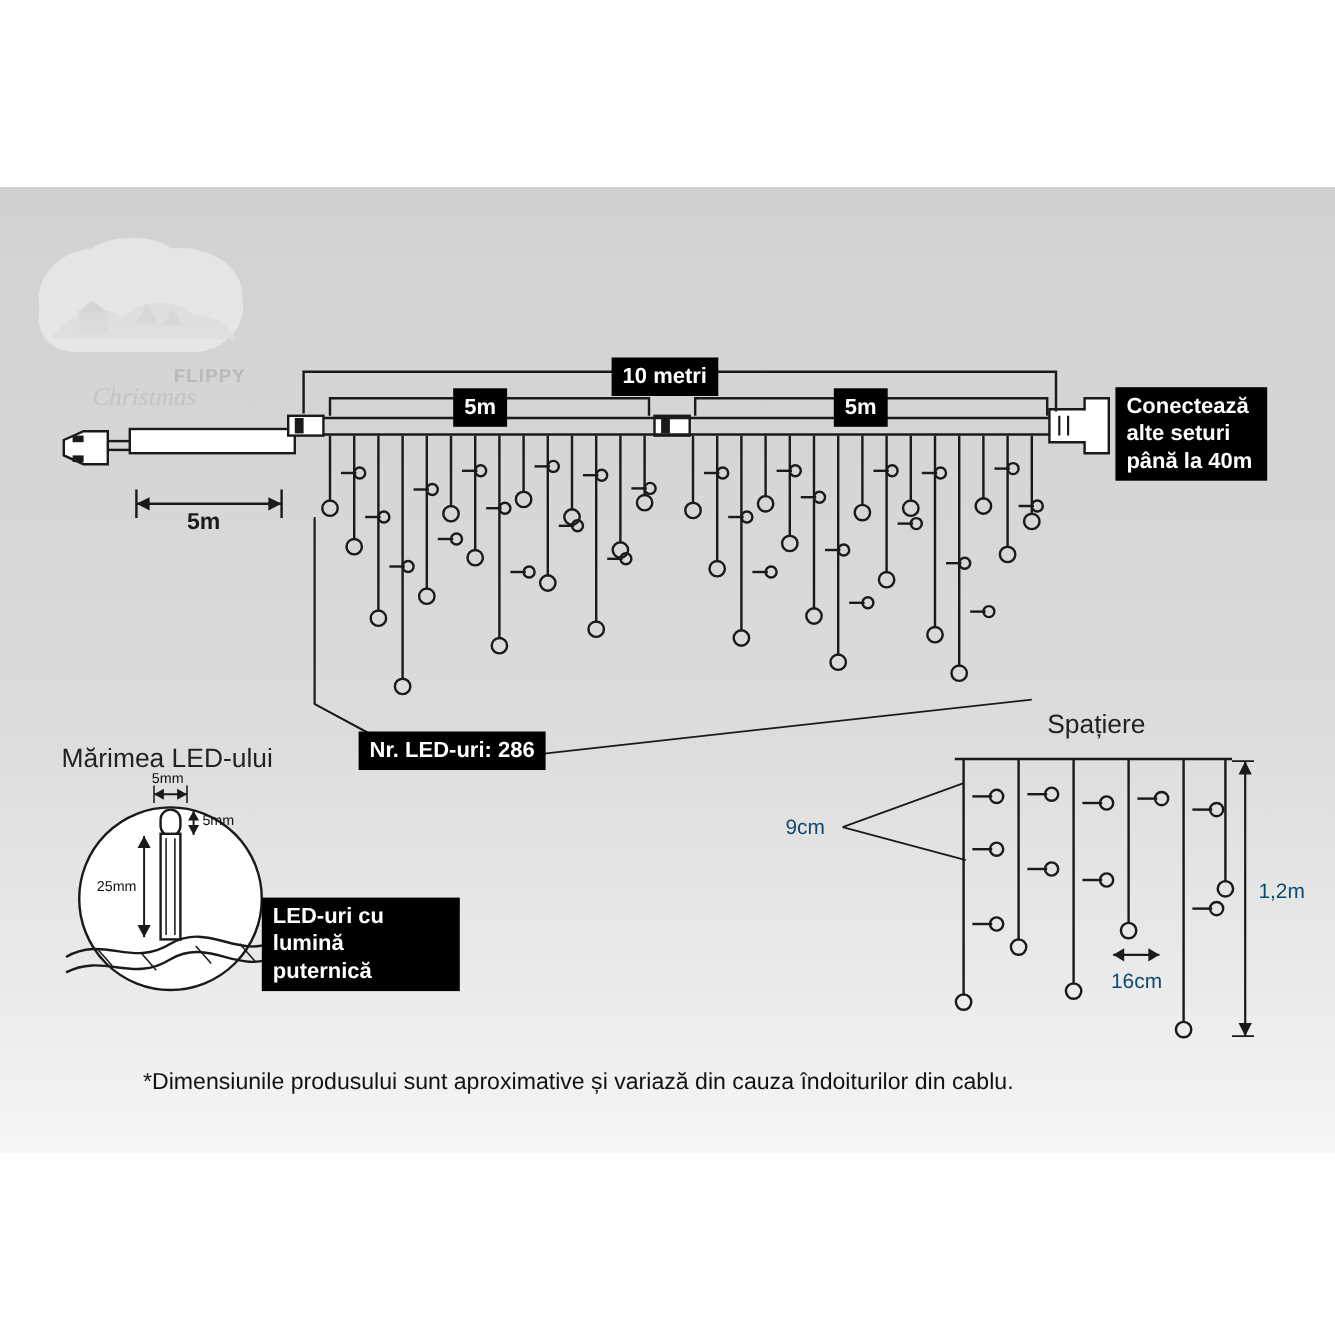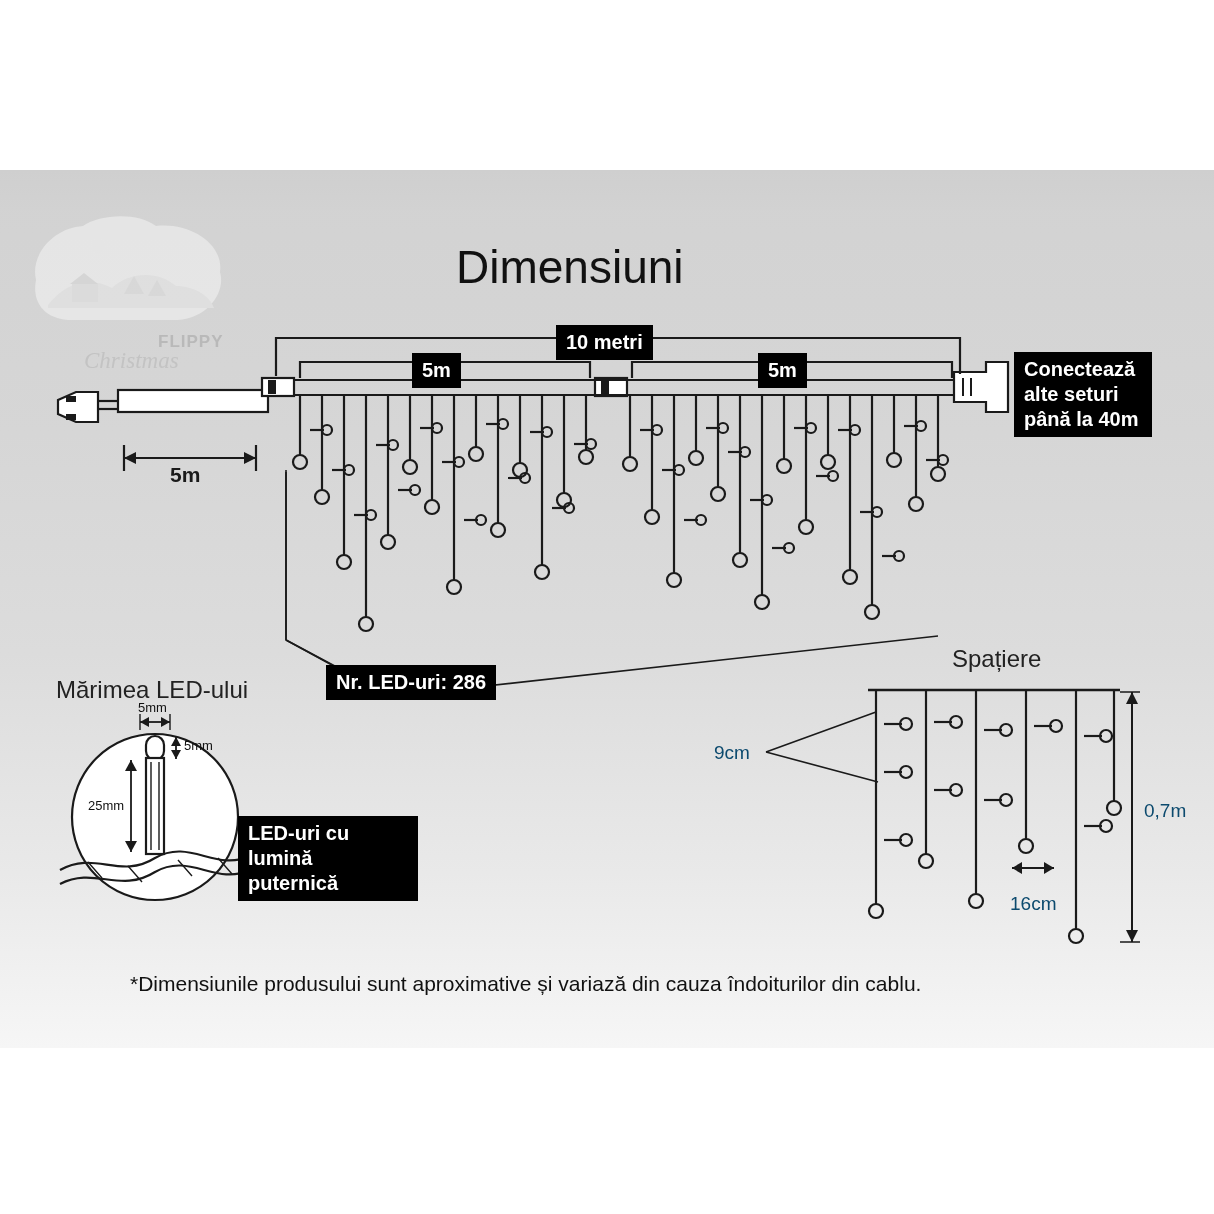--- a/index.html
+++ b/index.html
@@ -349,21 +349,20 @@
       <path d="M1054 868 l-10 -6 l0 12 z" fill="#1a1a1a" stroke="none"></path>
 
       <path d="M1132 692 l0 250" stroke-width="2"></path>
       <path d="M1132 692 l-6 12 l12 0 z" fill="#1a1a1a" stroke="none"></path>
       <path d="M1132 942 l-6 -12 l12 0 z" fill="#1a1a1a" stroke="none"></path>
       <path d="M1120 692 l20 0 M1120 942 l20 0" stroke-width="1.6"></path>
 
     </g>
   </svg>
 
-  <div class="plain-text" id="title" style="left:456px; top:240px;">Dimensiuni</div>
 
   <div class="label-box" style="left:556px; top:325px;">10 metri</div>
 
   <div class="label-box" style="left:412px; top:353px;">5m</div>
 
   <div class="label-box" style="left:758px; top:353px;">5m</div>
 
   <div class="plain-text" style="left:170px; top:463px; font-size:21px; font-weight:bold;">5m</div>
 
   <div class="label-box" style="left:1014px; top:352px; width:118px;">Conectează
@@ -380,19 +379,19 @@
 
   <div class="plain-text small-dim" style="left:88px; top:798px;">25mm</div>
 
   <div class="label-box" style="left:238px; top:816px; width:160px;">LED-uri cu lumină
 puternică</div>
 
   <div class="plain-text" id="heading-spacing" style="left:952px; top:645px;">Spațiere</div>
 
   <div class="plain-text mid-dim" style="left:714px; top:742px;">9cm</div>
 
-  <div class="plain-text mid-dim" style="left:1010px; top:882px;margin-top:11px;">16cm</div>
-
-  <div class="plain-text mid-dim" style="left:1144px; top:800px;">0,7m</div>
+  <div class="plain-text mid-dim" style="left:1010px; top:882px;">16cm</div>
+
+  <div class="plain-text mid-dim" style="left:1144px; top:800px;">1,2m</div>
 
   <div class="plain-text" id="footnote" style="left:130px; top:972px;">*Dimensiunile produsului sunt aproximative și variază din cauza îndoiturilor din cablu.</div>
 
 </div>
 
 </body></html>

